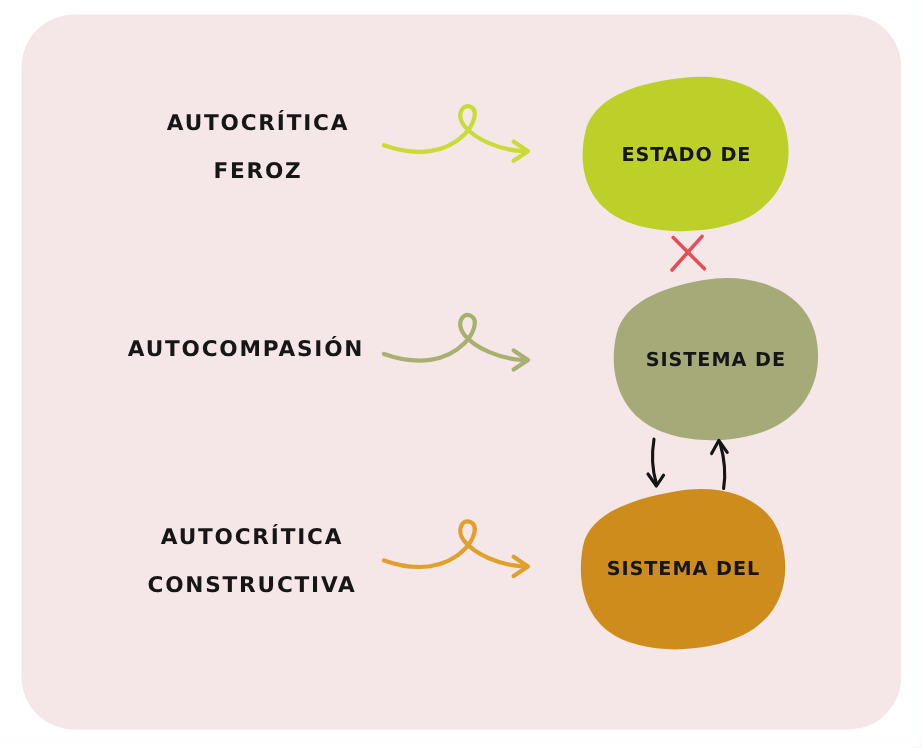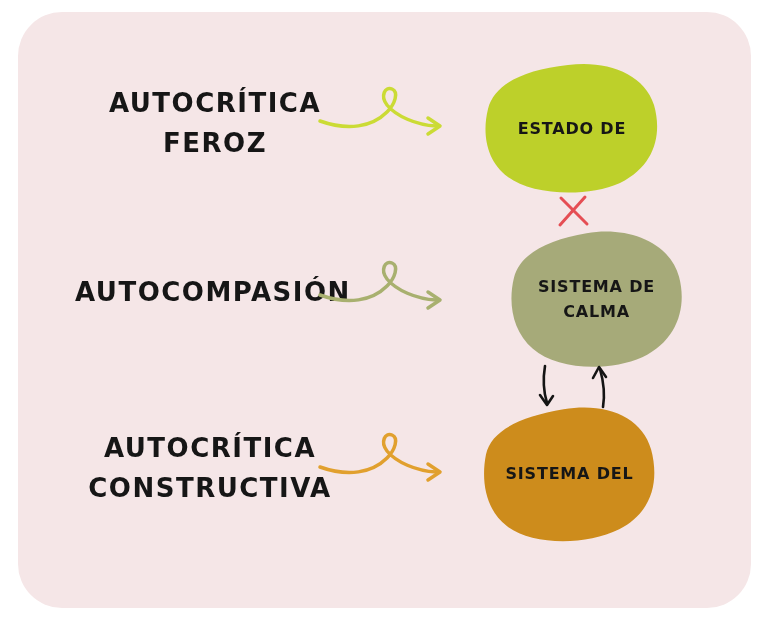--- a/index.html
+++ b/index.html
@@ -7,21 +7,21 @@
     width:768px;height:623px;position:relative;overflow:hidden;
     background:#ffffff;
     font-family:"DejaVu Sans","Liberation Sans",sans-serif;
   }
   .board{
     position:absolute;left:18px;top:12px;width:733px;height:596px;
     border-radius:44px;
   }
   .label{
     position:absolute;text-align:center;font-weight:700;
-    font-size:26px;line-height:40px;letter-spacing:1.5px;
+    font-size:18px;line-height:40px;letter-spacing:1.5px;
   }
   .label span{display:block;}
   .blob{
     position:absolute;display:flex;align-items:center;justify-content:center;
   }
   .blob svg{position:absolute;inset:0;width:100%;height:100%;}
   .blob-text{
     position:relative;text-align:center;font-weight:700;
     font-size:16px;line-height:25px;letter-spacing:0.8px;z-index:1;
   }
@@ -75,21 +75,20 @@
   <svg class="connector" style="left:538px;top:182px;" width="36" height="34" viewBox="0 0 36 34">
     <path d="M 5 4 L 31 30 M 29 3 L 4 31" fill="none" stroke-width="3" stroke-linecap="round" stroke="#e54e54"></path>
   </svg>
 
   <div class="blob" style="left:489px;top:216px;width:179px;height:142px;">
     <svg viewBox="0 0 180 134" preserveAspectRatio="none">
       <path d="M 80 5 C 122 -2 164 14 173 46 C 181 74 172 106 136 122 C 102 136 50 134 26 114 C 5 97 1 70 7 47 C 13 24 42 11 80 5 Z" fill="#a6aa79"></path>
     </svg>
     <div class="blob-text" style="color: rgb(22, 22, 22);">
       <span>SISTEMA DE</span>
-      <span>CALMA</span>
     </div>
   </div>
 
   <svg class="connector" style="left:510px;top:351px;" width="92" height="47" viewBox="0 0 92 47">
     <path d="M 17 3 C 15 15 15 27 19 40" fill="none" stroke-width="2.6" stroke-linecap="round" stroke-linejoin="round" stroke="#141414"></path>
     <polyline points="12,32 19,42 25,33" fill="none" stroke-width="2.6" stroke-linecap="round" stroke-linejoin="round" stroke="#141414"></polyline>
     <path d="M 75 44 C 77 32 76 20 72 6" fill="none" stroke-width="2.6" stroke-linecap="round" stroke-linejoin="round" stroke="#141414"></path>
     <polyline points="65,15 71,4 78,14" fill="none" stroke-width="2.6" stroke-linecap="round" stroke-linejoin="round" stroke="#141414"></polyline>
   </svg>
 

